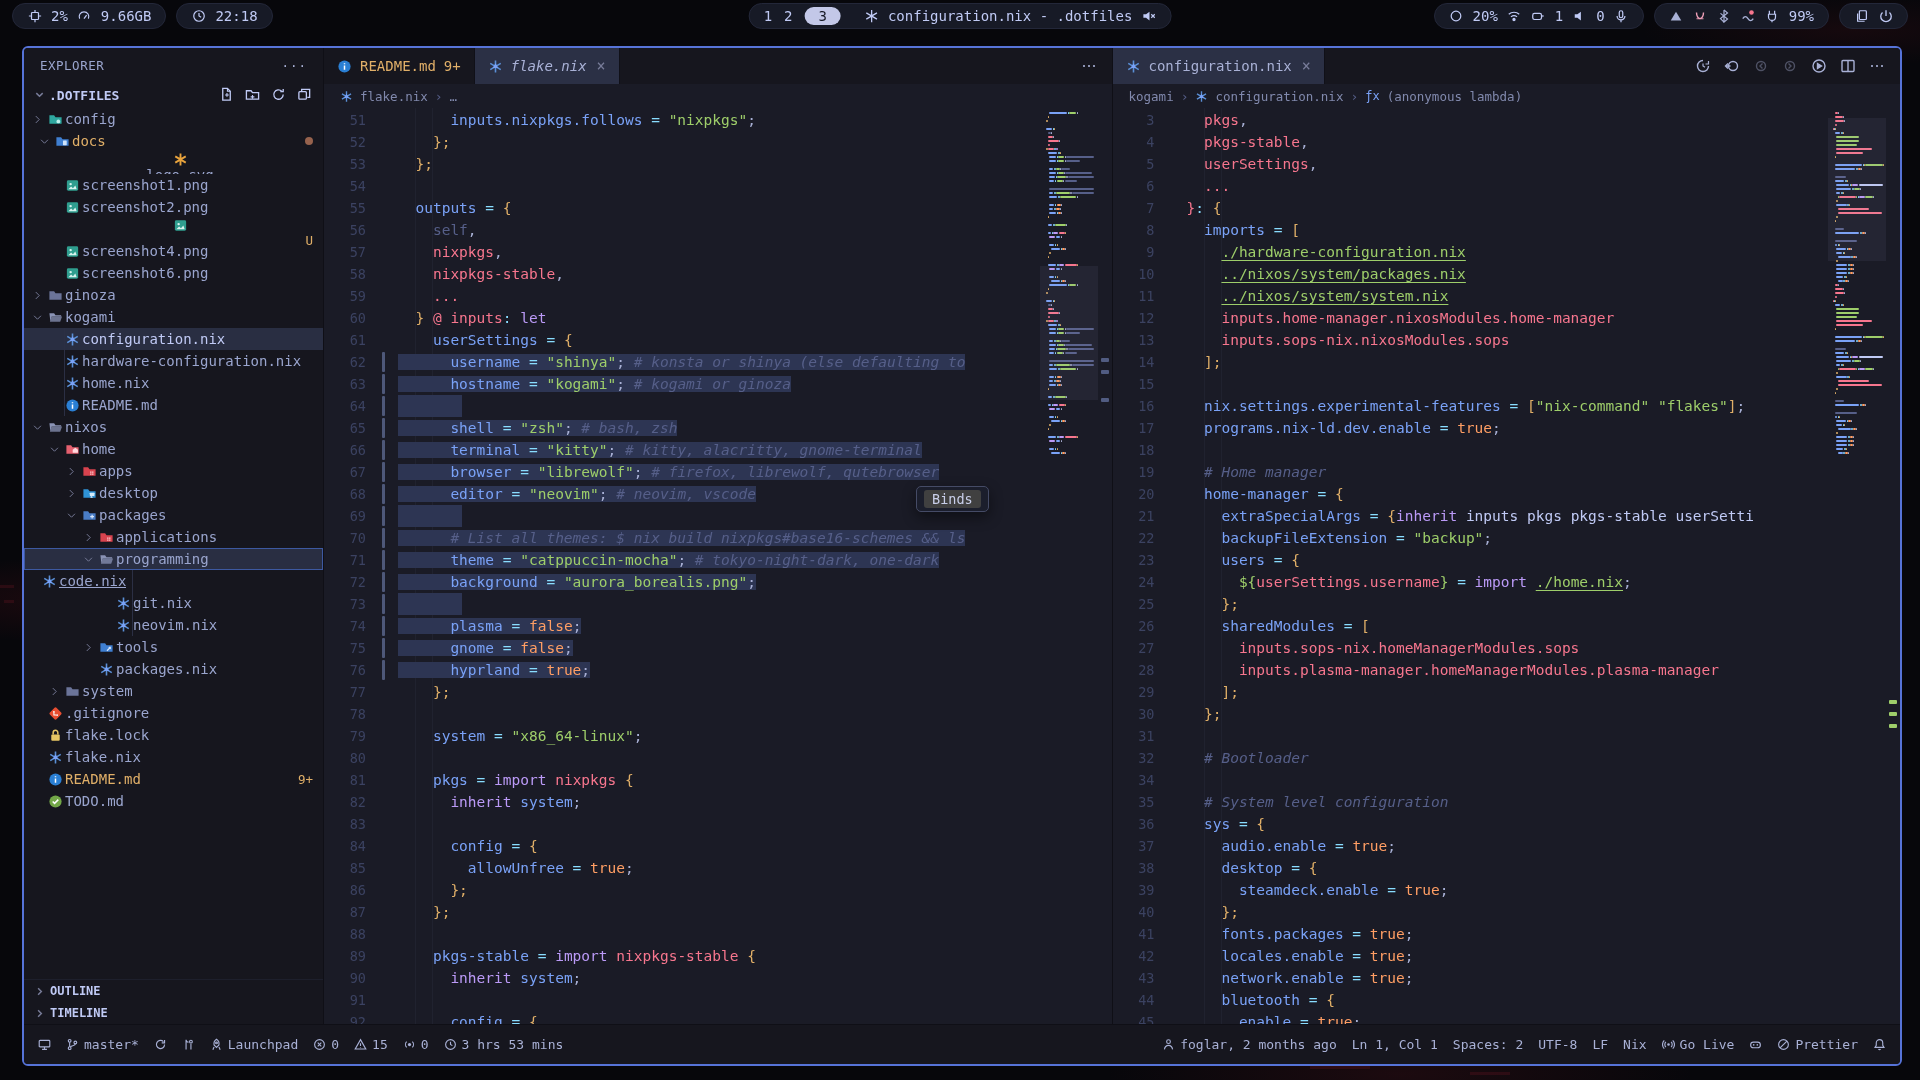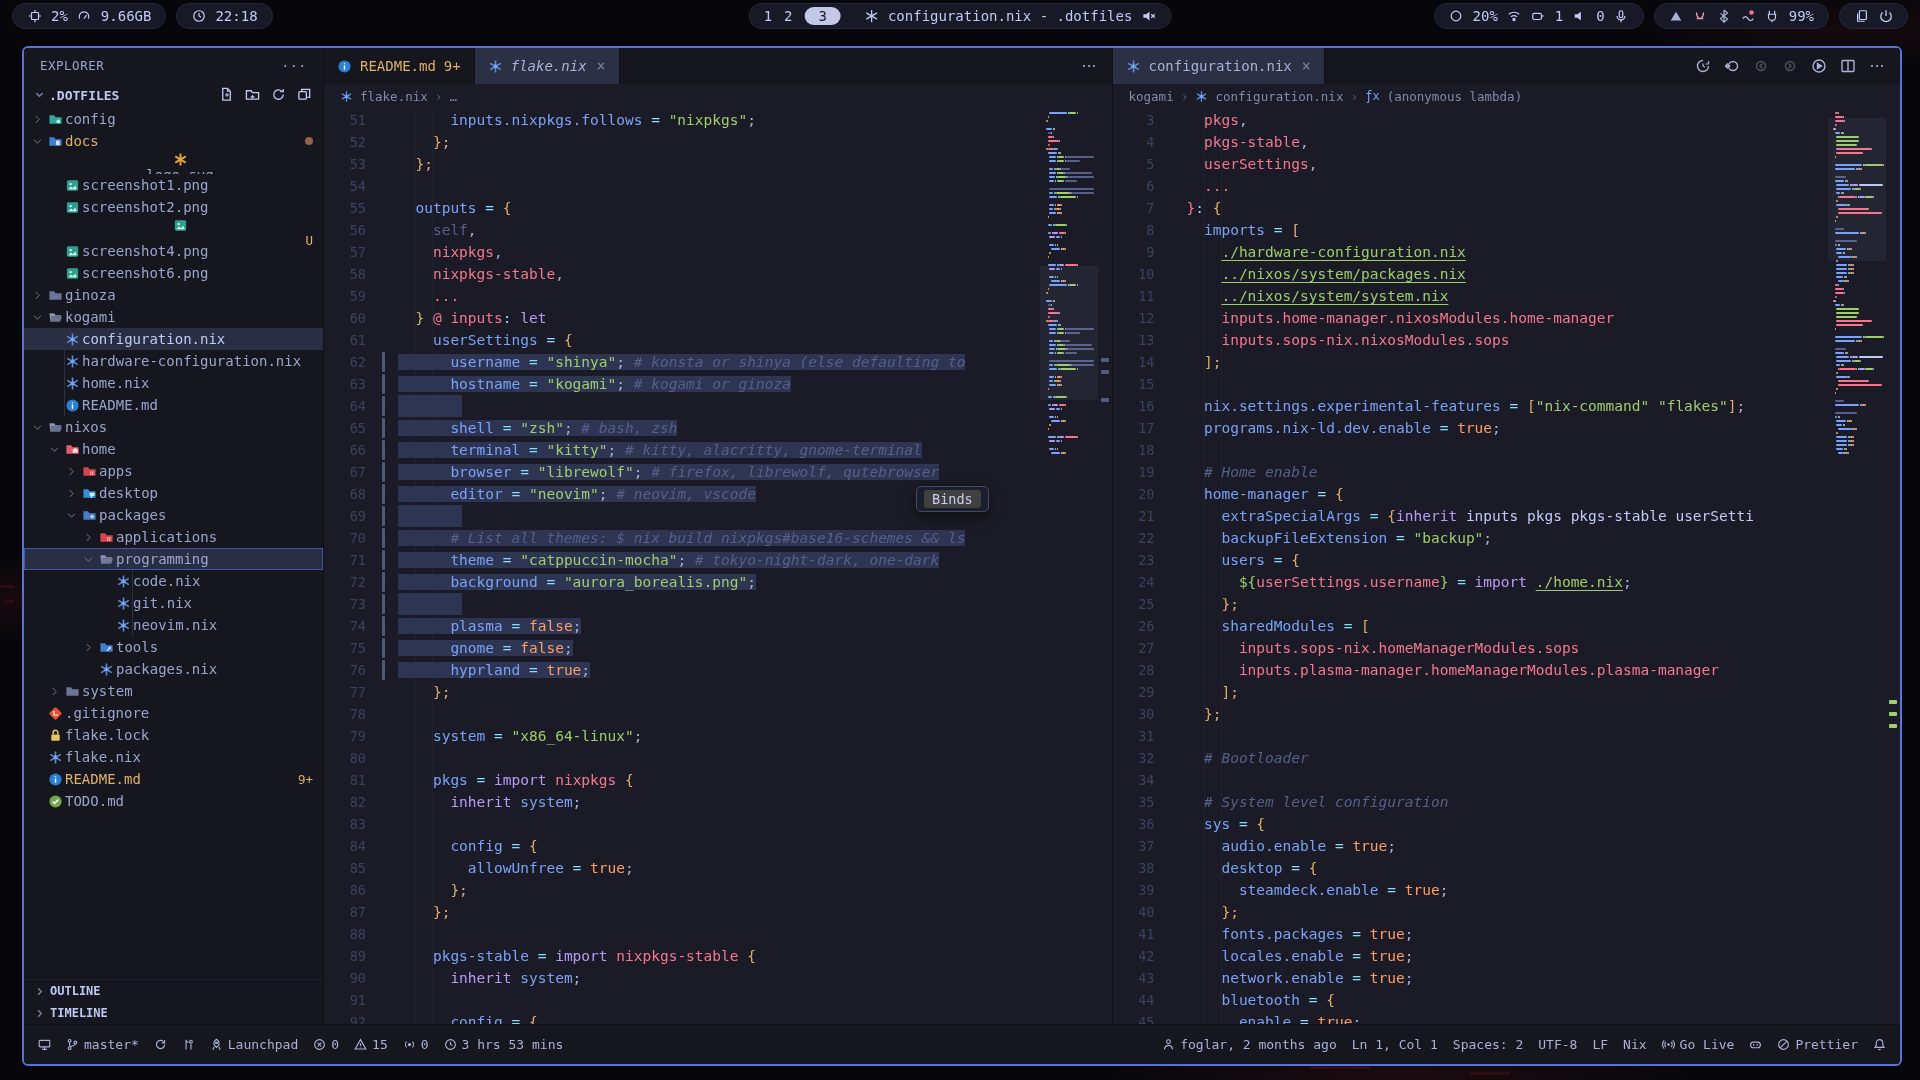--- a/index.html
+++ b/index.html
@@ -300,21 +300,21 @@
                 </svg>
               </span>
               <span class="fico">
                 <svg viewBox="0 0 16 16">
                   <path d="M1.5 3.5h5l1.5 2h6.5v7h-13z" fill="#2fa8a0" stroke="none"></path>
                   <circle cx="11" cy="10" r="2" fill="#bff0ec"></circle>
                 </svg>
               </span>
               <span class="lbl">config</span>
             </div>
-            <div class="trow mod" style="padding-left: 6px;">
+            <div class="trow mod" style="padding-left: 13px;">
               <span class="chev">
                 <svg viewBox="0 0 16 16" fill="none" stroke="currentColor" stroke-width="1.4">
                   <path d="M3 5.5l5 5 5-5"></path>
                 </svg>
               </span>
               <span class="fico">
                 <svg viewBox="0 0 16 16">
                   <path d="M1.5 3.5h5l1.5 2h6.5v7h-13z" fill="#3f7fd1" stroke="none"></path>
                   <rect x="8.5" y="7" width="4" height="5" rx=".5" fill="#cfe3fb"></rect>
                 </svg>
@@ -546,21 +546,21 @@
                 </svg>
               </span>
               <span class="fico">
                 <svg viewBox="0 0 16 16">
                   <path d="M1.5 3.5h5l1.5 2h6v1.5H4L2.5 12z" fill="#8a93b5" stroke="none"></path>
                   <path d="M4 7h11l-2 5.5H2z" fill="#8a93b5" stroke="none" opacity=".75"></path>
                 </svg>
               </span>
               <span class="lbl">programming</span>
             </div>
-            <div class="trow" style="padding-left: 74px;">
+            <div class="trow" style=" text-decoration: underline;">
               <span class="chev"></span>
               <span class="fico">
                 <svg viewBox="0 0 16 16" fill="none">
                   <path d="M8 1.5v13M2.4 4.7l11.2 6.6M2.4 11.3l11.2-6.6" stroke="#5a8fd6" stroke-width="1.7"></path>
                   <path d="M8 4.5l3 5.2H5z" fill="#7aa2f7" stroke="none"></path>
                 </svg>
               </span>
               <span class="lbl">code.nix</span>
             </div>
             <div class="trow" style="padding-left: 74px;">
@@ -1259,21 +1259,21 @@
             <div class="cline"><span class="num">9</span><span class="txt"><span class="sf_">    </span><span class="sgu_">./hardware-configuration.nix</span></span></div>
             <div class="cline"><span class="num">10</span><span class="txt"><span class="sf_">    </span><span class="sgu_">../nixos/system/packages.nix</span></span></div>
             <div class="cline"><span class="num">11</span><span class="txt"><span class="sf_">    </span><span class="sgu_">../nixos/system/system.nix</span></span></div>
             <div class="cline"><span class="num">12</span><span class="txt"><span class="sr_">    inputs.home-manager.nixosModules.home-manager</span></span></div>
             <div class="cline"><span class="num">13</span><span class="txt"><span class="sr_">    inputs.sops-nix.nixosModules.sops</span></span></div>
             <div class="cline"><span class="num">14</span><span class="txt"><span class="sy_">  ];</span></span></div>
             <div class="cline"><span class="num">15</span><span class="txt"></span></div>
             <div class="cline"><span class="num">16</span><span class="txt"><span class="sb_">  nix.settings.experimental-features</span><span class="sop_"> = </span><span class="sy_">[</span><span class="sg_">"nix-command" "flakes"</span><span class="sy_">]</span><span class="sf_">;</span></span></div>
             <div class="cline"><span class="num">17</span><span class="txt"><span class="sb_">  programs.nix-ld.dev.enable</span><span class="sop_"> = </span><span class="so_">true</span><span class="sf_">;</span></span></div>
             <div class="cline"><span class="num">18</span><span class="txt"></span></div>
-            <div class="cline"><span class="num">19</span><span class="txt"><span class="sd_">  # Home enable</span></span></div>
+            <div class="cline"><span class="num">19</span><span class="txt"><span class="sd_">  # Home manager</span></span></div>
             <div class="cline"><span class="num">20</span><span class="txt"><span class="sb_">  home-manager</span><span class="sop_"> = </span><span class="sy_">{</span></span></div>
             <div class="cline"><span class="num">21</span><span class="txt"><span class="sb_">    extraSpecialArgs</span><span class="sop_"> = </span><span class="sy_">{</span><span class="sp_">inherit</span><span class="sw_"> inputs pkgs pkgs-stable userSetti</span></span></div>
             <div class="cline"><span class="num">22</span><span class="txt"><span class="sb_">    backupFileExtension</span><span class="sop_"> = </span><span class="sg_">"backup"</span><span class="sf_">;</span></span></div>
             <div class="cline"><span class="num">23</span><span class="txt"><span class="sb_">    users</span><span class="sop_"> = </span><span class="sy_">{</span></span></div>
             <div class="cline"><span class="num">24</span><span class="txt"><span class="sg_">      ${</span><span class="sr_">userSettings.username</span><span class="sg_">}</span><span class="sop_"> = </span><span class="sp_">import </span><span class="sgu_">./home.nix</span><span class="sf_">;</span></span></div>
             <div class="cline"><span class="num">25</span><span class="txt"><span class="sy_">    };</span></span></div>
             <div class="cline"><span class="num">26</span><span class="txt"><span class="sb_">    sharedModules</span><span class="sop_"> = </span><span class="sy_">[</span></span></div>
             <div class="cline"><span class="num">27</span><span class="txt"><span class="sr_">      inputs.sops-nix.homeManagerModules.sops</span></span></div>
             <div class="cline"><span class="num">28</span><span class="txt"><span class="sr_">      inputs.plasma-manager.homeManagerModules.plasma-manager</span></span></div>
             <div class="cline"><span class="num">29</span><span class="txt"><span class="sy_">    ];</span></span></div>

